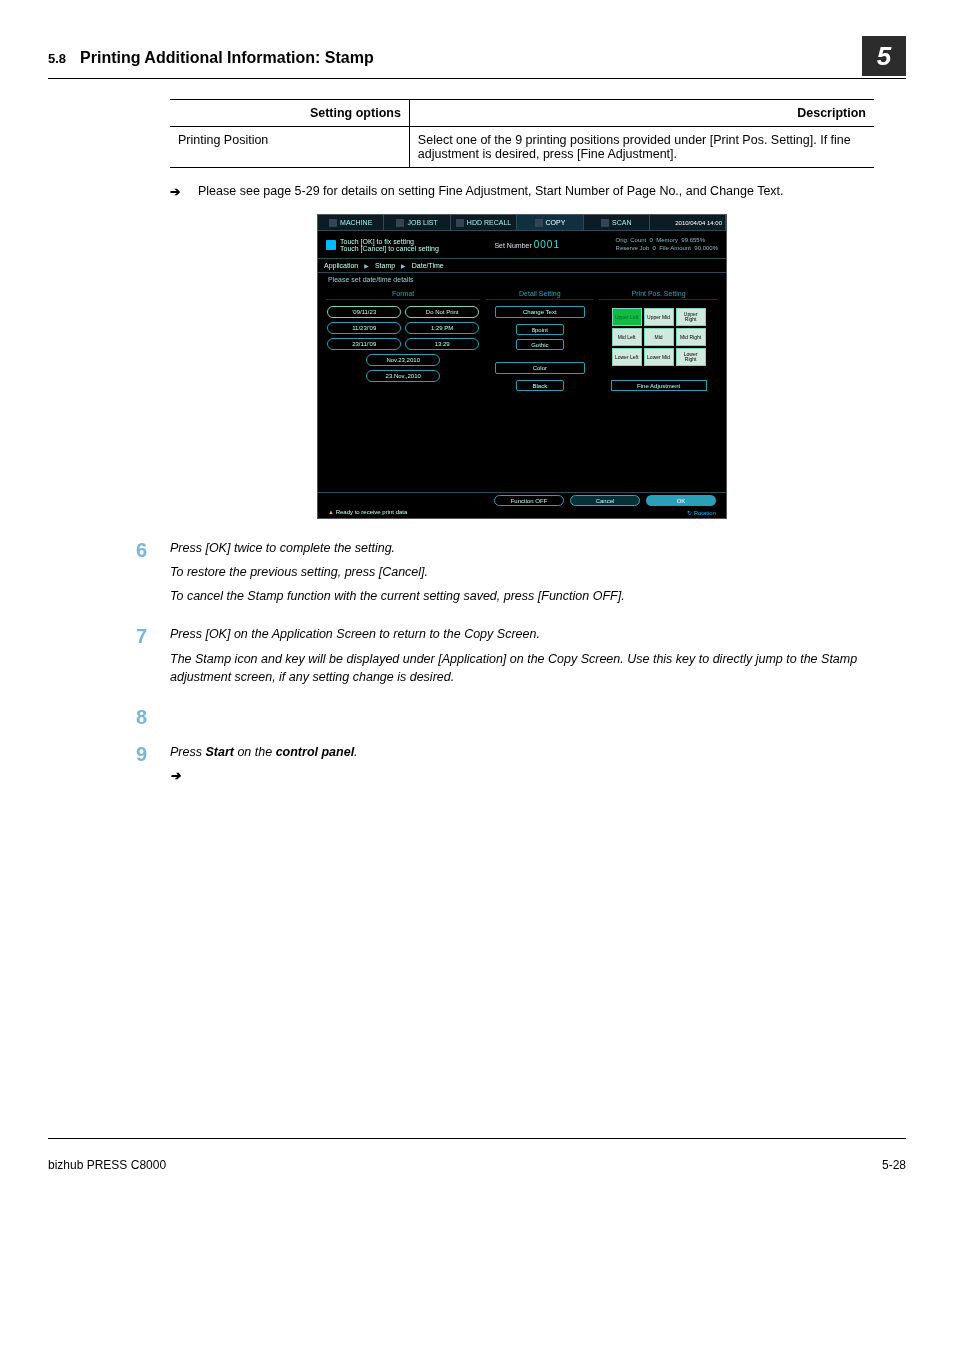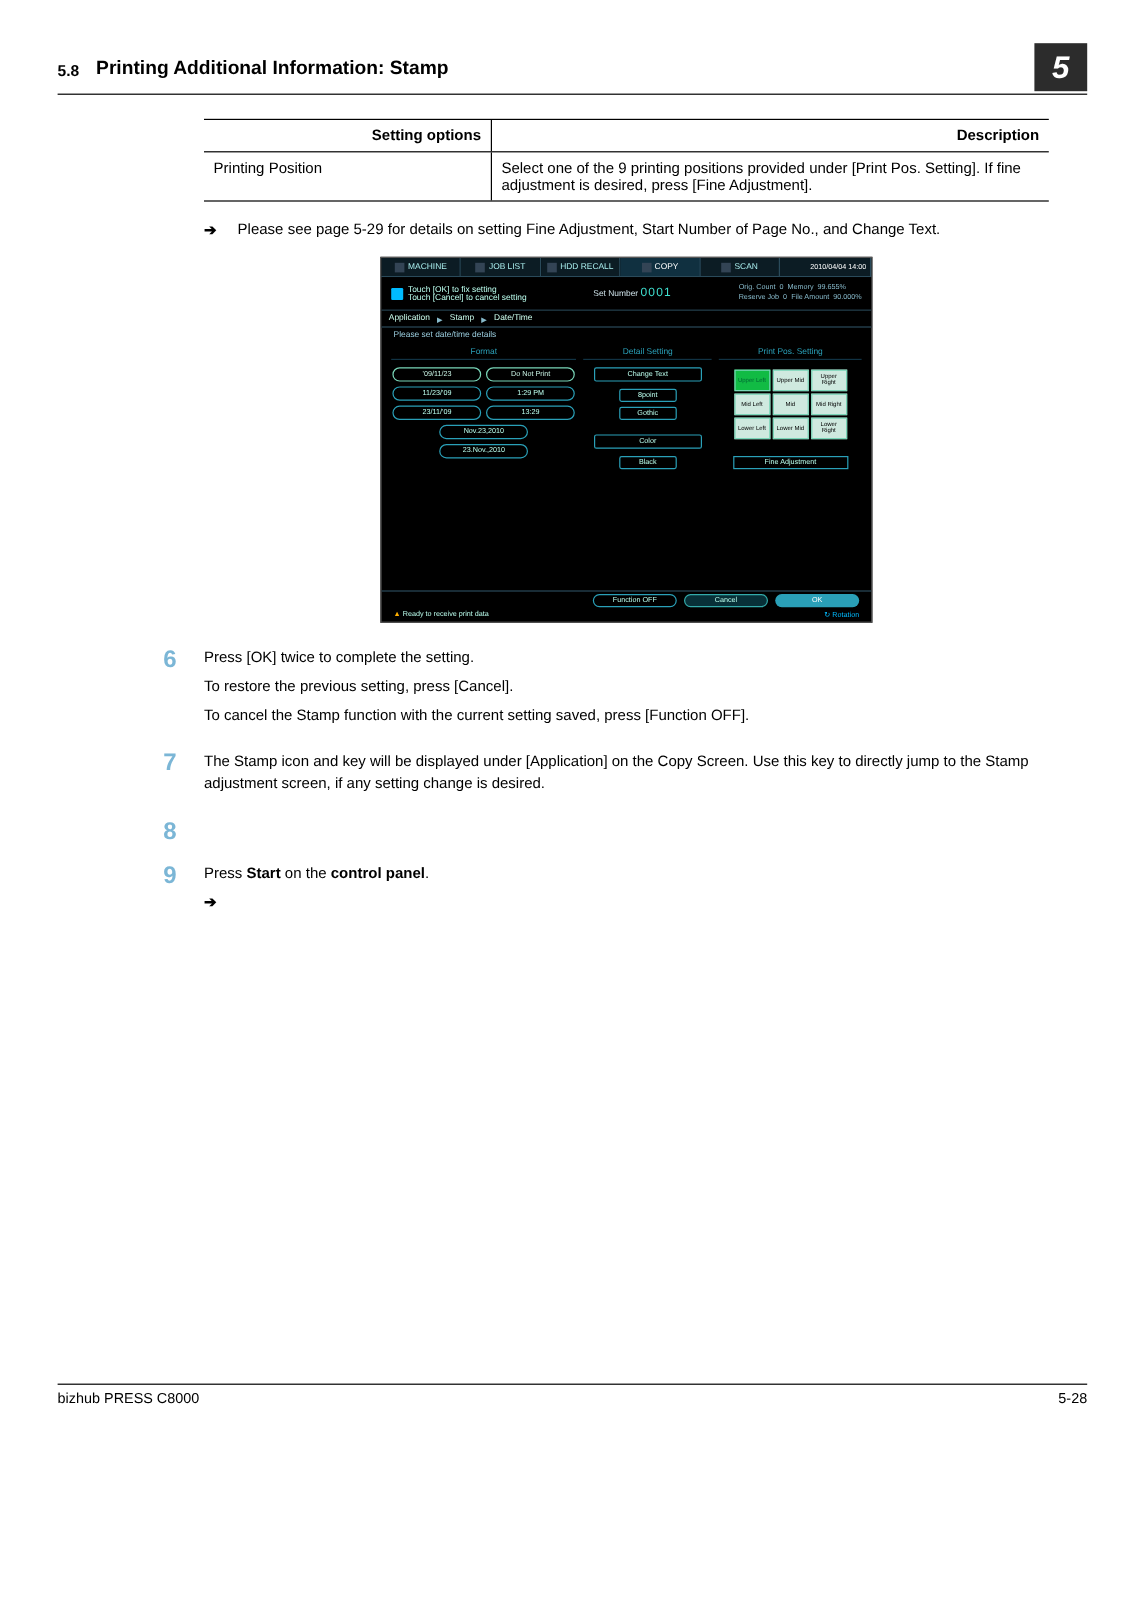--- a/index.html
+++ b/index.html
@@ -13,25 +13,25 @@
   .table { width: 100%; border-collapse: collapse; font-size: 12.5px; margin-top: 20px; }
   .table th { text-align: right; font-weight: bold; border-top: 1px solid #000; border-bottom: 1px solid #000; padding: 6px 8px; }
   .table td { border-bottom: 1px solid #000; padding: 6px 8px; vertical-align: top; }
   .table th:first-child, .table td:first-child { width: 34%; }
   .table td:nth-child(2), .table th:nth-child(2) { border-left: 1px solid #000; }
   .note { font-size: 12.5px; margin: 16px 0 0 0; padding-left: 28px; position: relative; }
   .note .arrow { position: absolute; left: 0; top: 0; font-weight: bold; }
   .screenshot-wrap { display: flex; justify-content: center; margin: 16px 0 20px 0; }
   .step { display: flex; margin-top: 14px; }
   .step-num { width: 34px; min-width: 34px; color: #7bb6d6; font-size: 20px; font-weight: bold; margin-left: -34px; }
-  .step-body { font-size: 12.5px; line-height: 1.45; }
+  .step-body { font-size: 12.5px; line-height: 1.45; font-style: italic; }
   .step-body p { margin-bottom: 6px; }
   .sub { padding-left: 28px; position: relative; font-size: 12.5px; margin-top: 4px; }
   .sub .arrow { position: absolute; left: 0; top: 0; font-weight: bold; }
-  .footer { position: absolute; bottom: 28px; left: 48px; right: 48px; display: flex; justify-content: space-between; font-size: 12px; border-top: 1px solid #000; padding-top: 4px; }
+  .footer { position: absolute; bottom: 28px; left: 48px; right: 48px; display: flex; justify-content: space-between; font-size: 12px; border-top: 1px solid #000; padding-top: 19px; }
 
   
   .tp { width: 410px; height: 305px; border: 1px solid #555; background: #000; font-family: Arial, sans-serif; color: #cfe3ea; font-size: 7px; position: relative; }
   .tp-tabs { display: flex; height: 16px; border-bottom: 1px solid #2a4a5a; }
   .tp-tab { flex: 1; border-right: 1px solid #2a4a5a; display: flex; align-items: center; justify-content: center; gap: 3px; color: #aee; background: #0c1c24; }
   .tp-tab.active { background: #103040; color: #fff; }
   .tp-icon { width: 8px; height: 8px; background: #345; display: inline-block; }
   .tp-info { display: flex; justify-content: space-between; align-items: center; padding: 4px 8px; background: #000; border-bottom: 1px solid #2a4a5a; height: 28px; }
   .tp-infoL { display: flex; align-items: center; gap: 4px; color: #bfe; }
   .tp-i { width: 10px; height: 10px; background: #0bf; border-radius: 1px; display: inline-block; }
@@ -223,20 +223,21 @@
     <div class="step-body">
       <p>Press [OK] twice to complete the setting.</p>
       <p>To restore the previous setting, press [Cancel].</p>
       <p>To cancel the Stamp function with the current setting saved, press [Function OFF].</p>
     </div>
   </div>
 
   <div class="step">
     <div class="step-num">7</div>
     <div class="step-body">
+      <p>Press [OK] on the Application Screen to return to the Copy Screen.</p>
       <p>The Stamp icon and key will be displayed under [Application] on the Copy Screen. Use this key to directly jump to the Stamp adjustment screen, if any setting change is desired.</p>
     </div>
   </div>
 
   <div class="step">
     <div class="step-num">8</div>
   </div>
 
   <div class="step">
     <div class="step-num">9</div>

